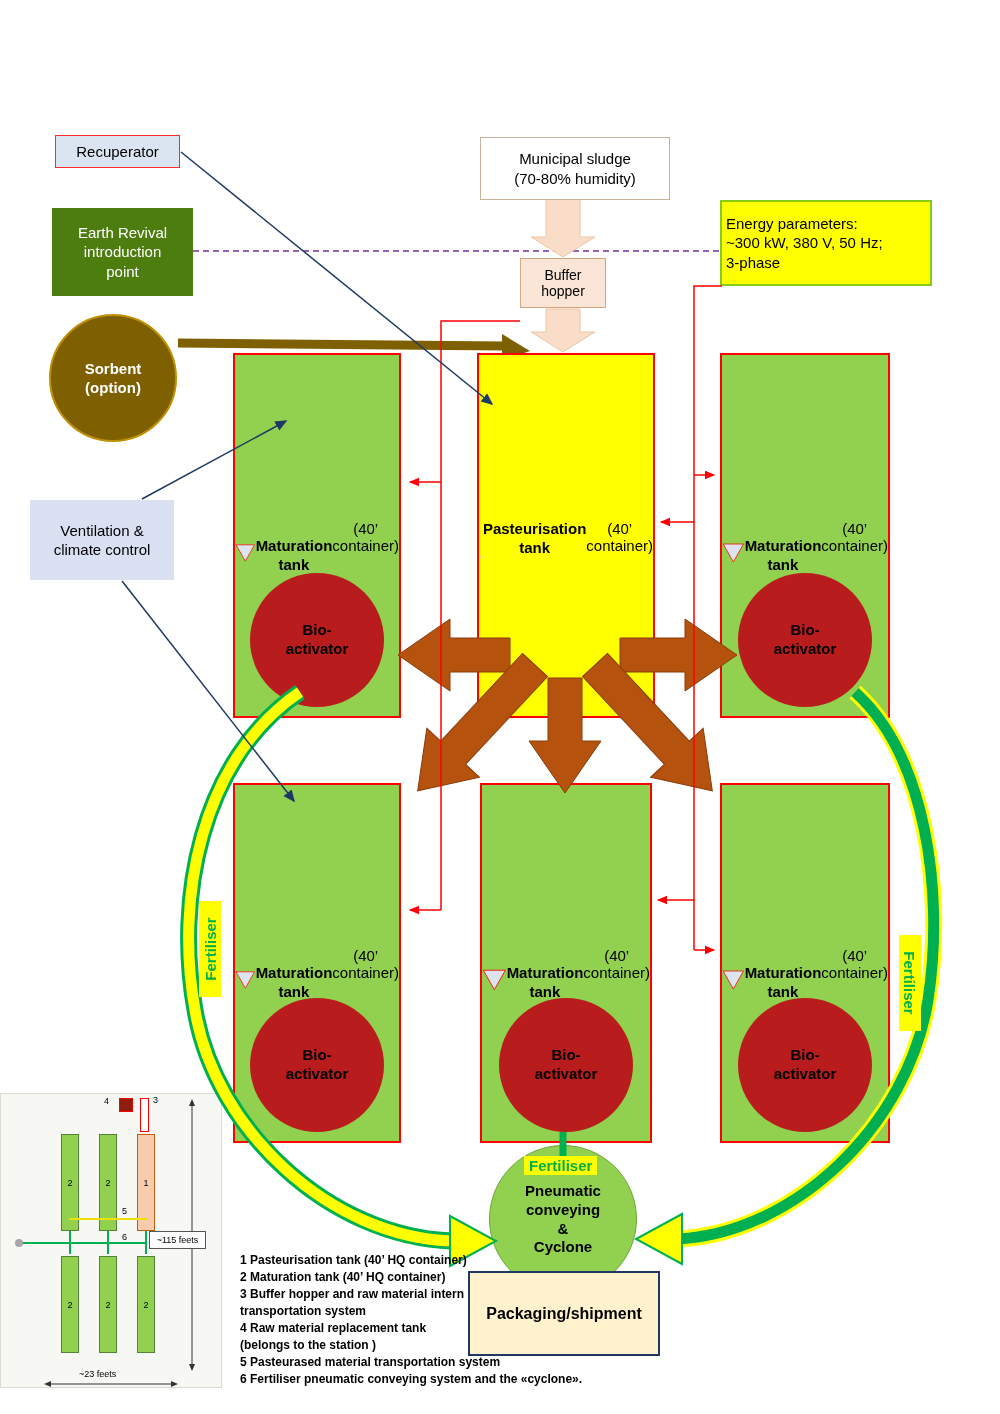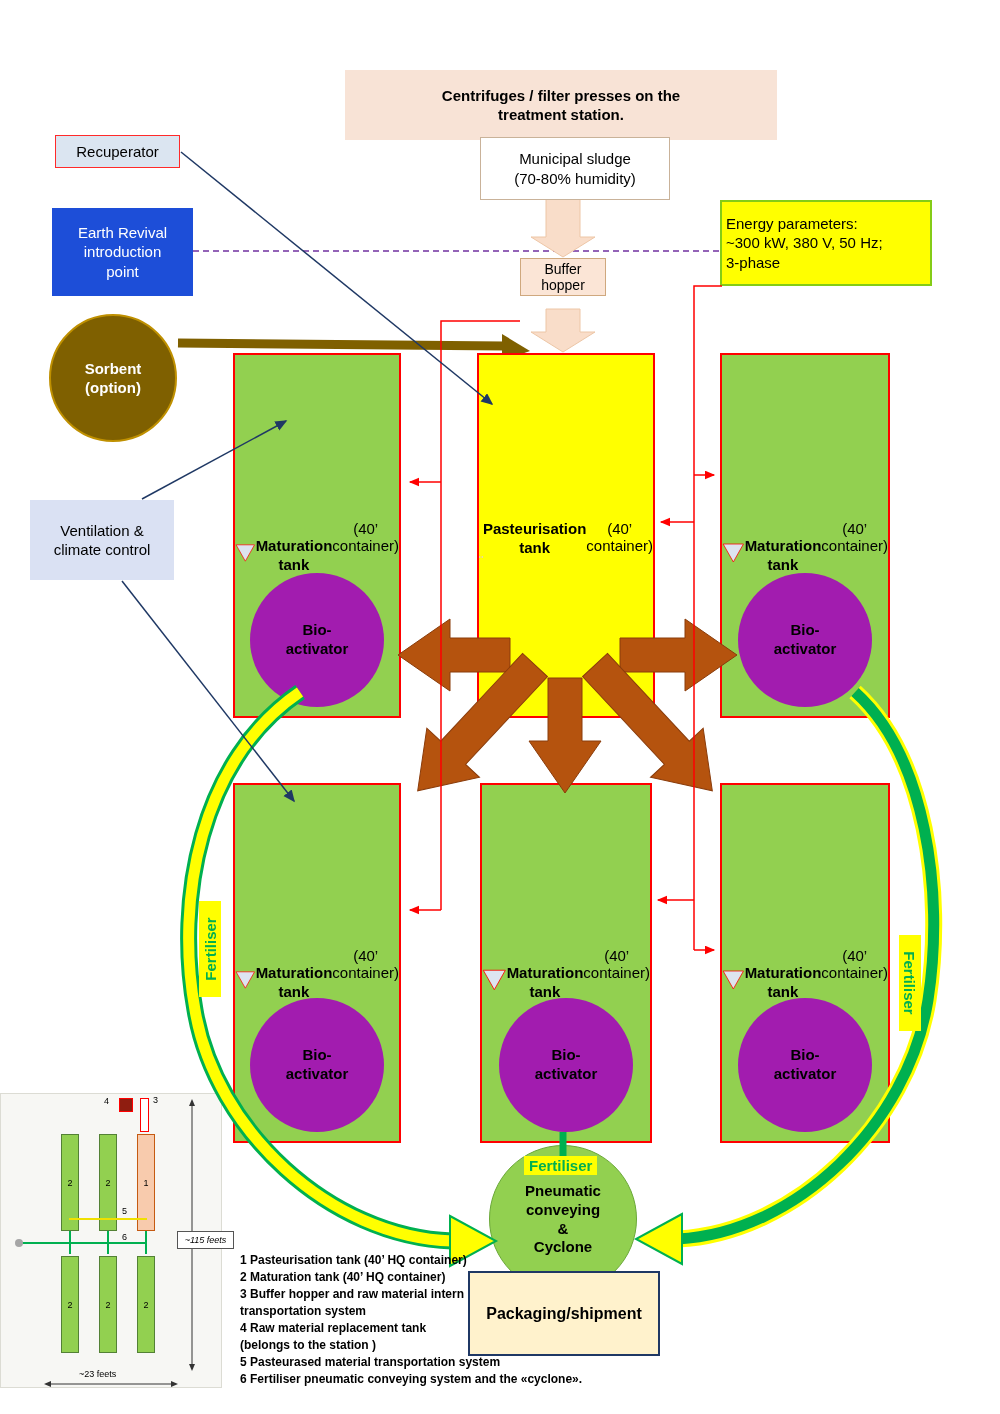--- a/index.html
+++ b/index.html
@@ -10,36 +10,36 @@
   .layer-over{z-index:2;}
   .node{position:absolute;z-index:1;box-sizing:border-box;}
   .top{z-index:4;font-weight:bold;}
   .ctr{display:flex;flex-direction:column;align-items:center;justify-content:center;text-align:center;}
   .f15{font-size:15px;line-height:1.28;}
   .bold{font-weight:bold;}
   
   .centrifuges{background:#f8e3d6;}
   .municipal{background:#fff;border:1px solid #c9b299;margin-left:12px;}
   .recuperator{background:#dbe5f1;border:1px solid #ff2a2a;}
-  .earth{background:#1d4ed8;color:#fff;}
+  .earth{background:#4d7c0f;color:#fff;}
   .energy{background:#ffff00;border:2px solid #84cc16;align-items:flex-start;text-align:left;padding:6px 4px;}
   .buffer{background:#fbe5d6;border:1px solid #cfa87e;font-size:14px;}
   .sorbent{background:#7f6000;border:2px solid #bf9000;border-radius:50%;color:#fff;font-weight:bold;}
   .vent{background:#dae1f3;}
   
   .tank{position:absolute;z-index:1;box-sizing:border-box;border:2px solid #ff0000;background:#92d050;
         display:flex;flex-direction:row;align-items:center;}
   .tank.yellow{background:#ffff00;}
   .funnel{margin-top:34px;}
   .bowtie{margin-top:42px;}
   .tank-title{font-weight:bold;font-size:15px;line-height:1.25;text-align:center;width:116px;margin-top:40px;}
   .tank.yellow .tank-title{margin-top:6px;}
   .tank-sub{font-size:15px;text-align:center;margin-top:2px;}
   .bio{position:absolute;bottom:9px;left:50%;transform:translateX(-50%);width:134px;height:134px;
-       border-radius:50%;background:#a21caf;display:flex;flex-direction:column;align-items:center;
+       border-radius:50%;background:#b91c1c;display:flex;flex-direction:column;align-items:center;
        justify-content:center;font-weight:bold;font-size:15px;line-height:1.25;text-align:right;}
   
   .fert{background:#ffff00;color:#00b050;font-weight:bold;font-size:15px;display:flex;
         align-items:center;justify-content:center;}
   .semi{font-weight:bold;font-size:15px;line-height:1.3;text-align:center;}
   .cyclone{background:#92d050;border:1px solid #6aa838;border-radius:50%;display:flex;flex-direction:column;
            align-items:center;justify-content:flex-start;padding-top:36px;font-weight:bold;font-size:15px;
            line-height:1.25;text-align:center;box-sizing:border-box;}
   .packaging{background:#fff2cc;border:2px solid #1f3864;font-weight:bold;font-size:16px;}
   .legend{font-size:12px;line-height:1.42;}
@@ -59,24 +59,20 @@
 <div class="canvas">
 
   <svg class="layer layer-under" width="1000" height="1414" viewBox="0 0 1000 1414">
     <path d="M193,251 L719,251" stroke="#7030a0" stroke-width="1.5" stroke-dasharray="6 4" fill="none"></path>
     <polygon points="546,199 580,199 580,237 595,237 563,257 531,237 546,237" fill="#f9ddc9" stroke="#edc6a6" stroke-width="1"></polygon>
     <polygon points="546,309 580,309 580,332 595,332 563,352 531,332 546,332" fill="#f9ddc9" stroke="#edc6a6" stroke-width="1"></polygon>
     <path d="M178,343 L505,346" stroke="#7f6000" stroke-width="9" fill="none"></path>
     <polygon points="502,334 530,351 502,361" fill="#7f6000"></polygon>
   </svg>
 
-  <div class="node ctr f15 bold centrifuges" style="left:345px;top:70px;width:432px;height:70px;">
-    <div>Centrifuges / filter presses on the</div>
-    <div>treatment station.</div>
-  </div>
 
   <div class="node ctr f15 municipal" style="left:468px;top:137px;width:190px;height:63px;">
     <div>Municipal sludge</div>
     <div>(70-80% humidity)</div>
   </div>
 
   <div class="node ctr f15 recuperator" style="left:55px;top:135px;width:125px;height:33px;">
     <div>Recuperator</div>
   </div>
 
@@ -85,21 +81,21 @@
     <div>introduction</div>
     <div>point</div>
   </div>
 
   <div class="node ctr f15 energy" style="left:720px;top:200px;width:212px;height:86px;">
     <div>Energy parameters:</div>
     <div>~300 kW, 380 V, 50 Hz;</div>
     <div>3-phase</div>
   </div>
 
-  <div class="node ctr buffer" style="left:520px;top:258px;width:86px;height:38px;">
+  <div class="node ctr buffer" style="left:520px;top:258px;width:86px;height:50px;">
     <div>Buffer</div>
     <div>hopper</div>
   </div>
 
   <div class="node ctr f15 vent" style="left:30px;top:500px;width:144px;height:80px;">
     <div>Ventilation &amp;</div>
     <div>climate control</div>
   </div>
 
   <div class="node ctr f15 sorbent" style="left:49px;top:314px;width:128px;height:128px;">
@@ -303,17 +299,17 @@
     <div class="prect green" style="left:60px;top:162px;width:18px;height:97px;">
         <span>2</span>
       </div>
     <div class="prect green" style="left:98px;top:162px;width:18px;height:97px;">
         <span>2</span>
       </div>
     <div class="prect green" style="left:136px;top:162px;width:18px;height:97px;">
         <span>2</span>
       </div>
 
-    <div class="feetbox" style="left:176px;top:137px;width:55px;height:16px;font-style:italic;">~115 feets</div>
+    <div class="feetbox" style="left:148px;top:137px;width:55px;height:16px;">~115 feets</div>
     <div class="small" style="left:78px;top:276px;">~23 feets</div>
   </div>
 
 </div>
 
 </body></html>

